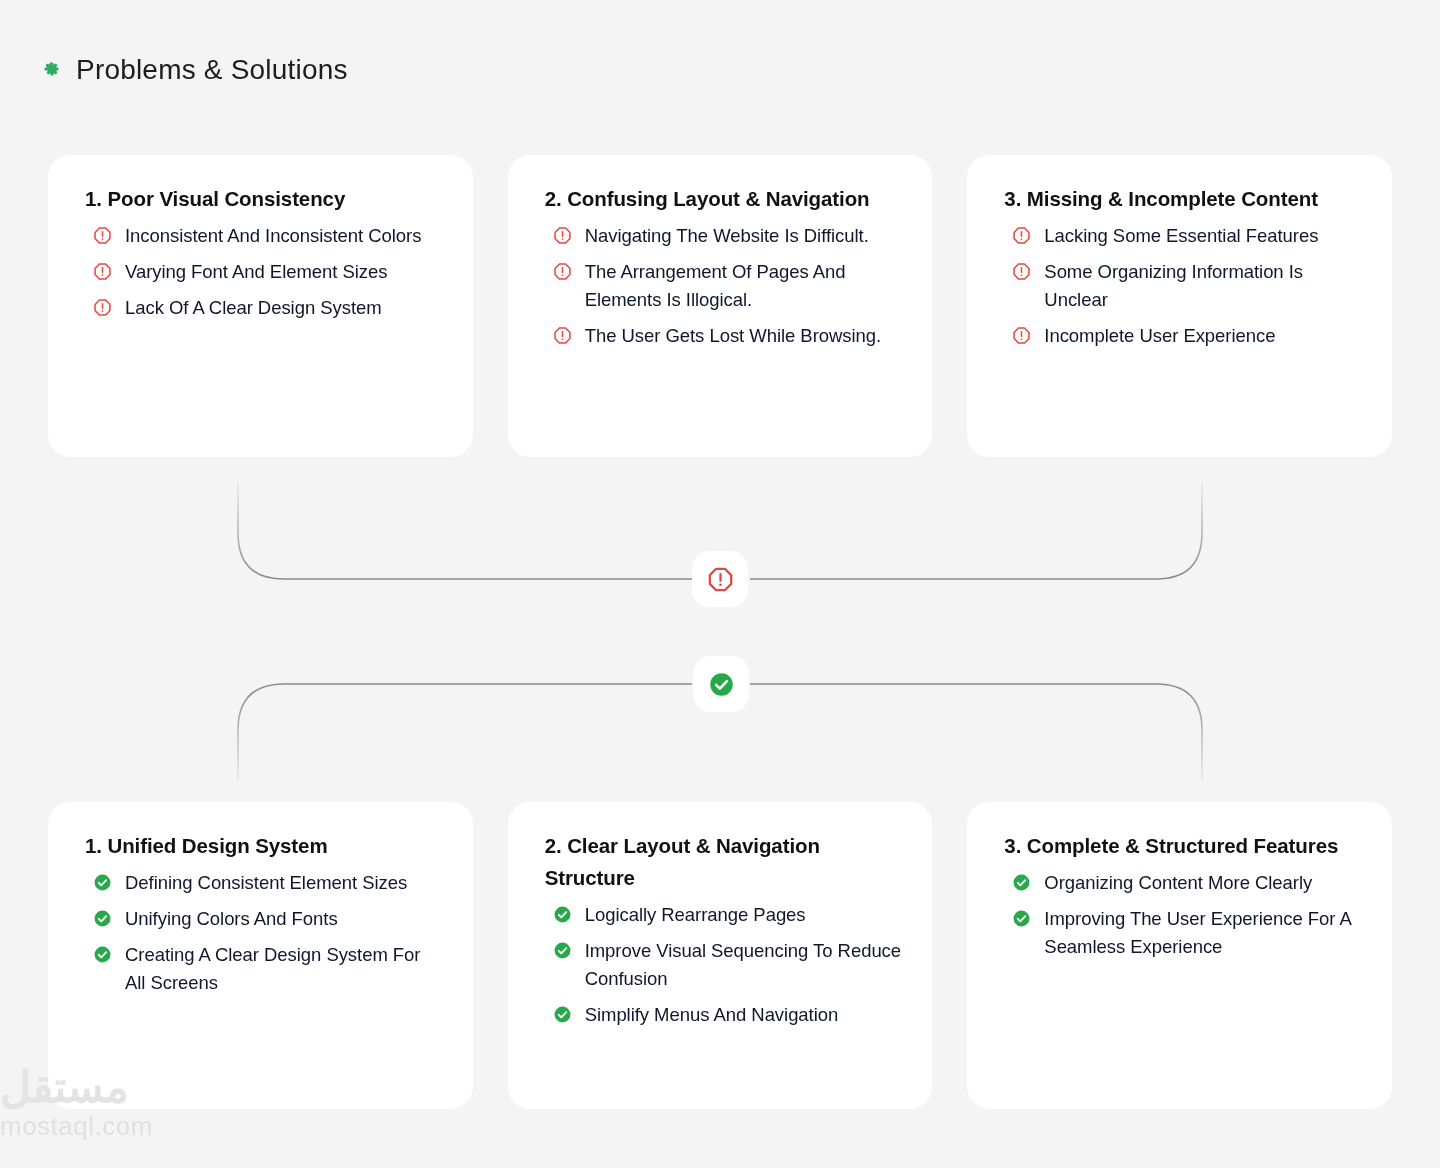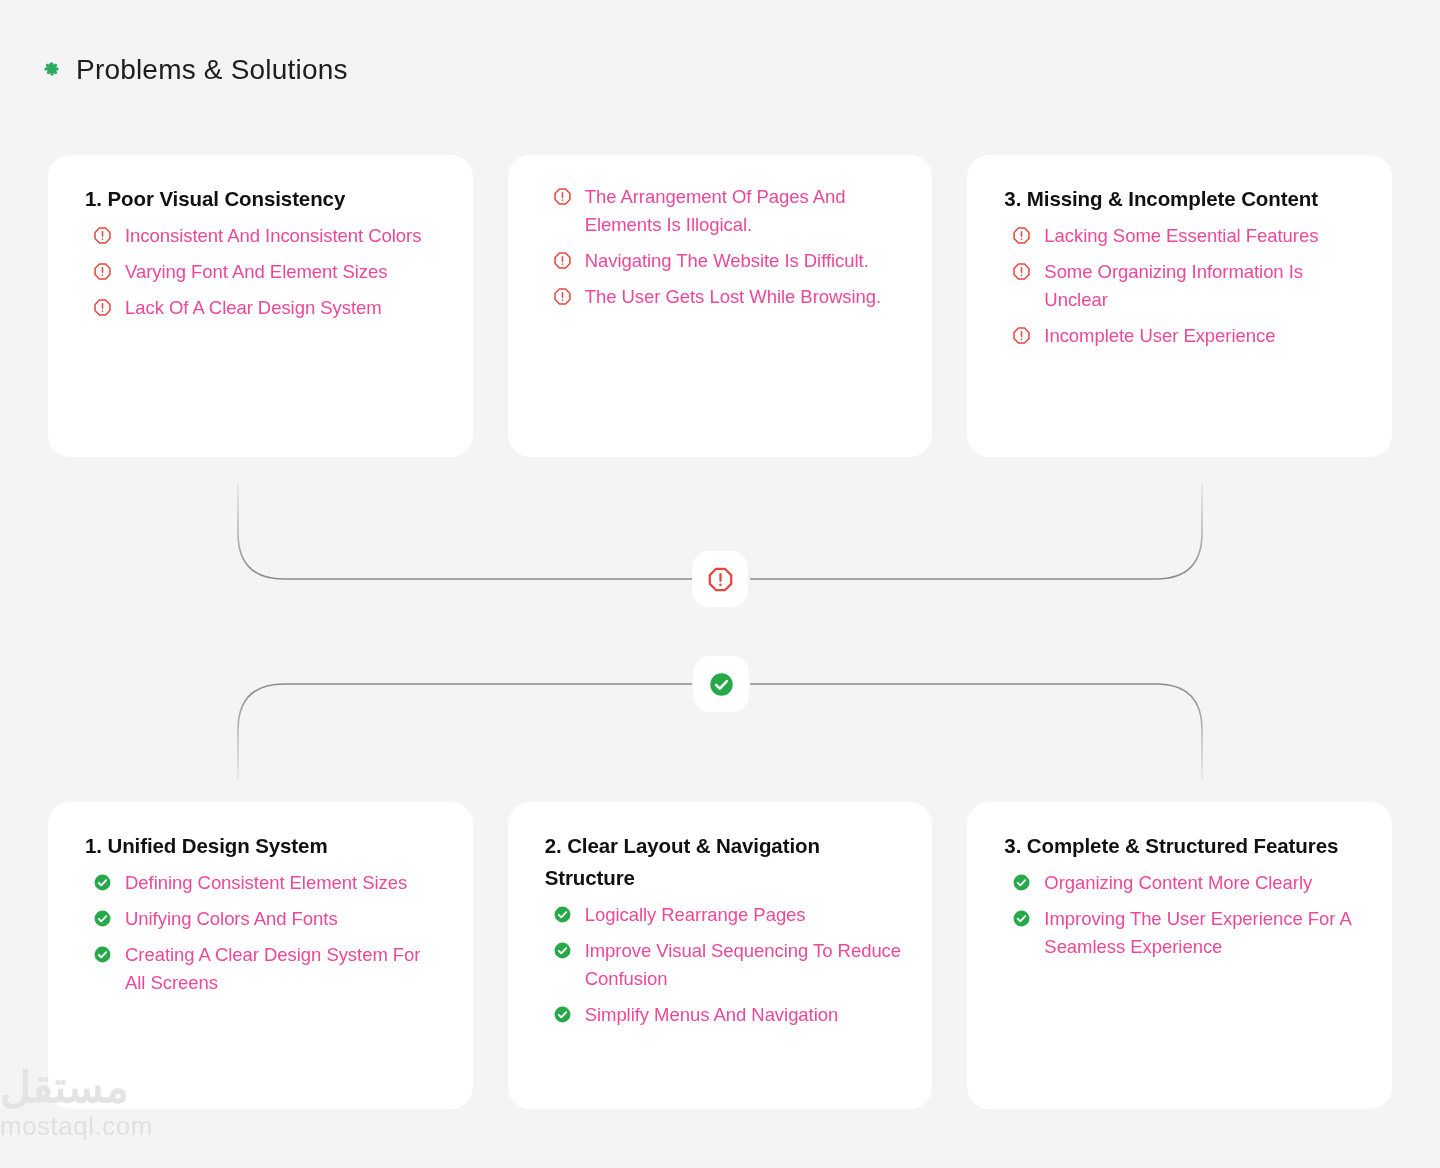--- a/index.html
+++ b/index.html
@@ -90,21 +90,21 @@
     width: 19px;
     height: 19px;
     flex: 0 0 auto;
     margin-top: 4px;
     display: block;
   }
 
   .bullet-text {
     font-size: 18.5px;
     line-height: 1.52;
-    color: #ec4899;
+    color: #0f172a;
     font-weight: 400;
     letter-spacing: -0.05px;
   }
 
   
   .connector-svg {
     position: absolute;
     left: 0;
     top: 0;
     width: 1440px;
@@ -232,36 +232,37 @@
             <path d="M8.1 2.6h7.8L21.4 8.1v7.8L15.9 21.4H8.1L2.6 15.9V8.1z" fill="none" stroke="#e8453c" stroke-width="1.9" stroke-linejoin="round"></path>
             <line x1="12" y1="7.4" x2="12" y2="13.1" stroke="#e8453c" stroke-width="1.9" stroke-linecap="round"></line>
             <circle cx="12" cy="16.5" r="1.1" fill="#e8453c"></circle>
           </svg>
           <span class="bullet-text">Lack Of A Clear Design System</span>
         </li>
       </ul>
     </div>
 
     <div class="card">
-      <ul class="card-list">
+      <div class="card-title">2. Confusing Layout &amp; Navigation</div>
+      <ul class="card-list">
+        <li>
+          <svg class="bullet-icon" viewBox="0 0 24 24">
+            <path d="M8.1 2.6h7.8L21.4 8.1v7.8L15.9 21.4H8.1L2.6 15.9V8.1z" fill="none" stroke="#e8453c" stroke-width="1.9" stroke-linejoin="round"></path>
+            <line x1="12" y1="7.4" x2="12" y2="13.1" stroke="#e8453c" stroke-width="1.9" stroke-linecap="round"></line>
+            <circle cx="12" cy="16.5" r="1.1" fill="#e8453c"></circle>
+          </svg>
+          <span class="bullet-text">Navigating The Website Is Difficult.</span>
+        </li>
         <li>
           <svg class="bullet-icon" viewBox="0 0 24 24">
             <path d="M8.1 2.6h7.8L21.4 8.1v7.8L15.9 21.4H8.1L2.6 15.9V8.1z" fill="none" stroke="#e8453c" stroke-width="1.9" stroke-linejoin="round"></path>
             <line x1="12" y1="7.4" x2="12" y2="13.1" stroke="#e8453c" stroke-width="1.9" stroke-linecap="round"></line>
             <circle cx="12" cy="16.5" r="1.1" fill="#e8453c"></circle>
           </svg>
           <span class="bullet-text">The Arrangement Of Pages And Elements Is Illogical.</span>
-        </li>
-        <li>
-          <svg class="bullet-icon" viewBox="0 0 24 24">
-            <path d="M8.1 2.6h7.8L21.4 8.1v7.8L15.9 21.4H8.1L2.6 15.9V8.1z" fill="none" stroke="#e8453c" stroke-width="1.9" stroke-linejoin="round"></path>
-            <line x1="12" y1="7.4" x2="12" y2="13.1" stroke="#e8453c" stroke-width="1.9" stroke-linecap="round"></line>
-            <circle cx="12" cy="16.5" r="1.1" fill="#e8453c"></circle>
-          </svg>
-          <span class="bullet-text">Navigating The Website Is Difficult.</span>
         </li>
         <li>
           <svg class="bullet-icon" viewBox="0 0 24 24">
             <path d="M8.1 2.6h7.8L21.4 8.1v7.8L15.9 21.4H8.1L2.6 15.9V8.1z" fill="none" stroke="#e8453c" stroke-width="1.9" stroke-linejoin="round"></path>
             <line x1="12" y1="7.4" x2="12" y2="13.1" stroke="#e8453c" stroke-width="1.9" stroke-linecap="round"></line>
             <circle cx="12" cy="16.5" r="1.1" fill="#e8453c"></circle>
           </svg>
           <span class="bullet-text">The User Gets Lost While Browsing.</span>
         </li>
       </ul>

